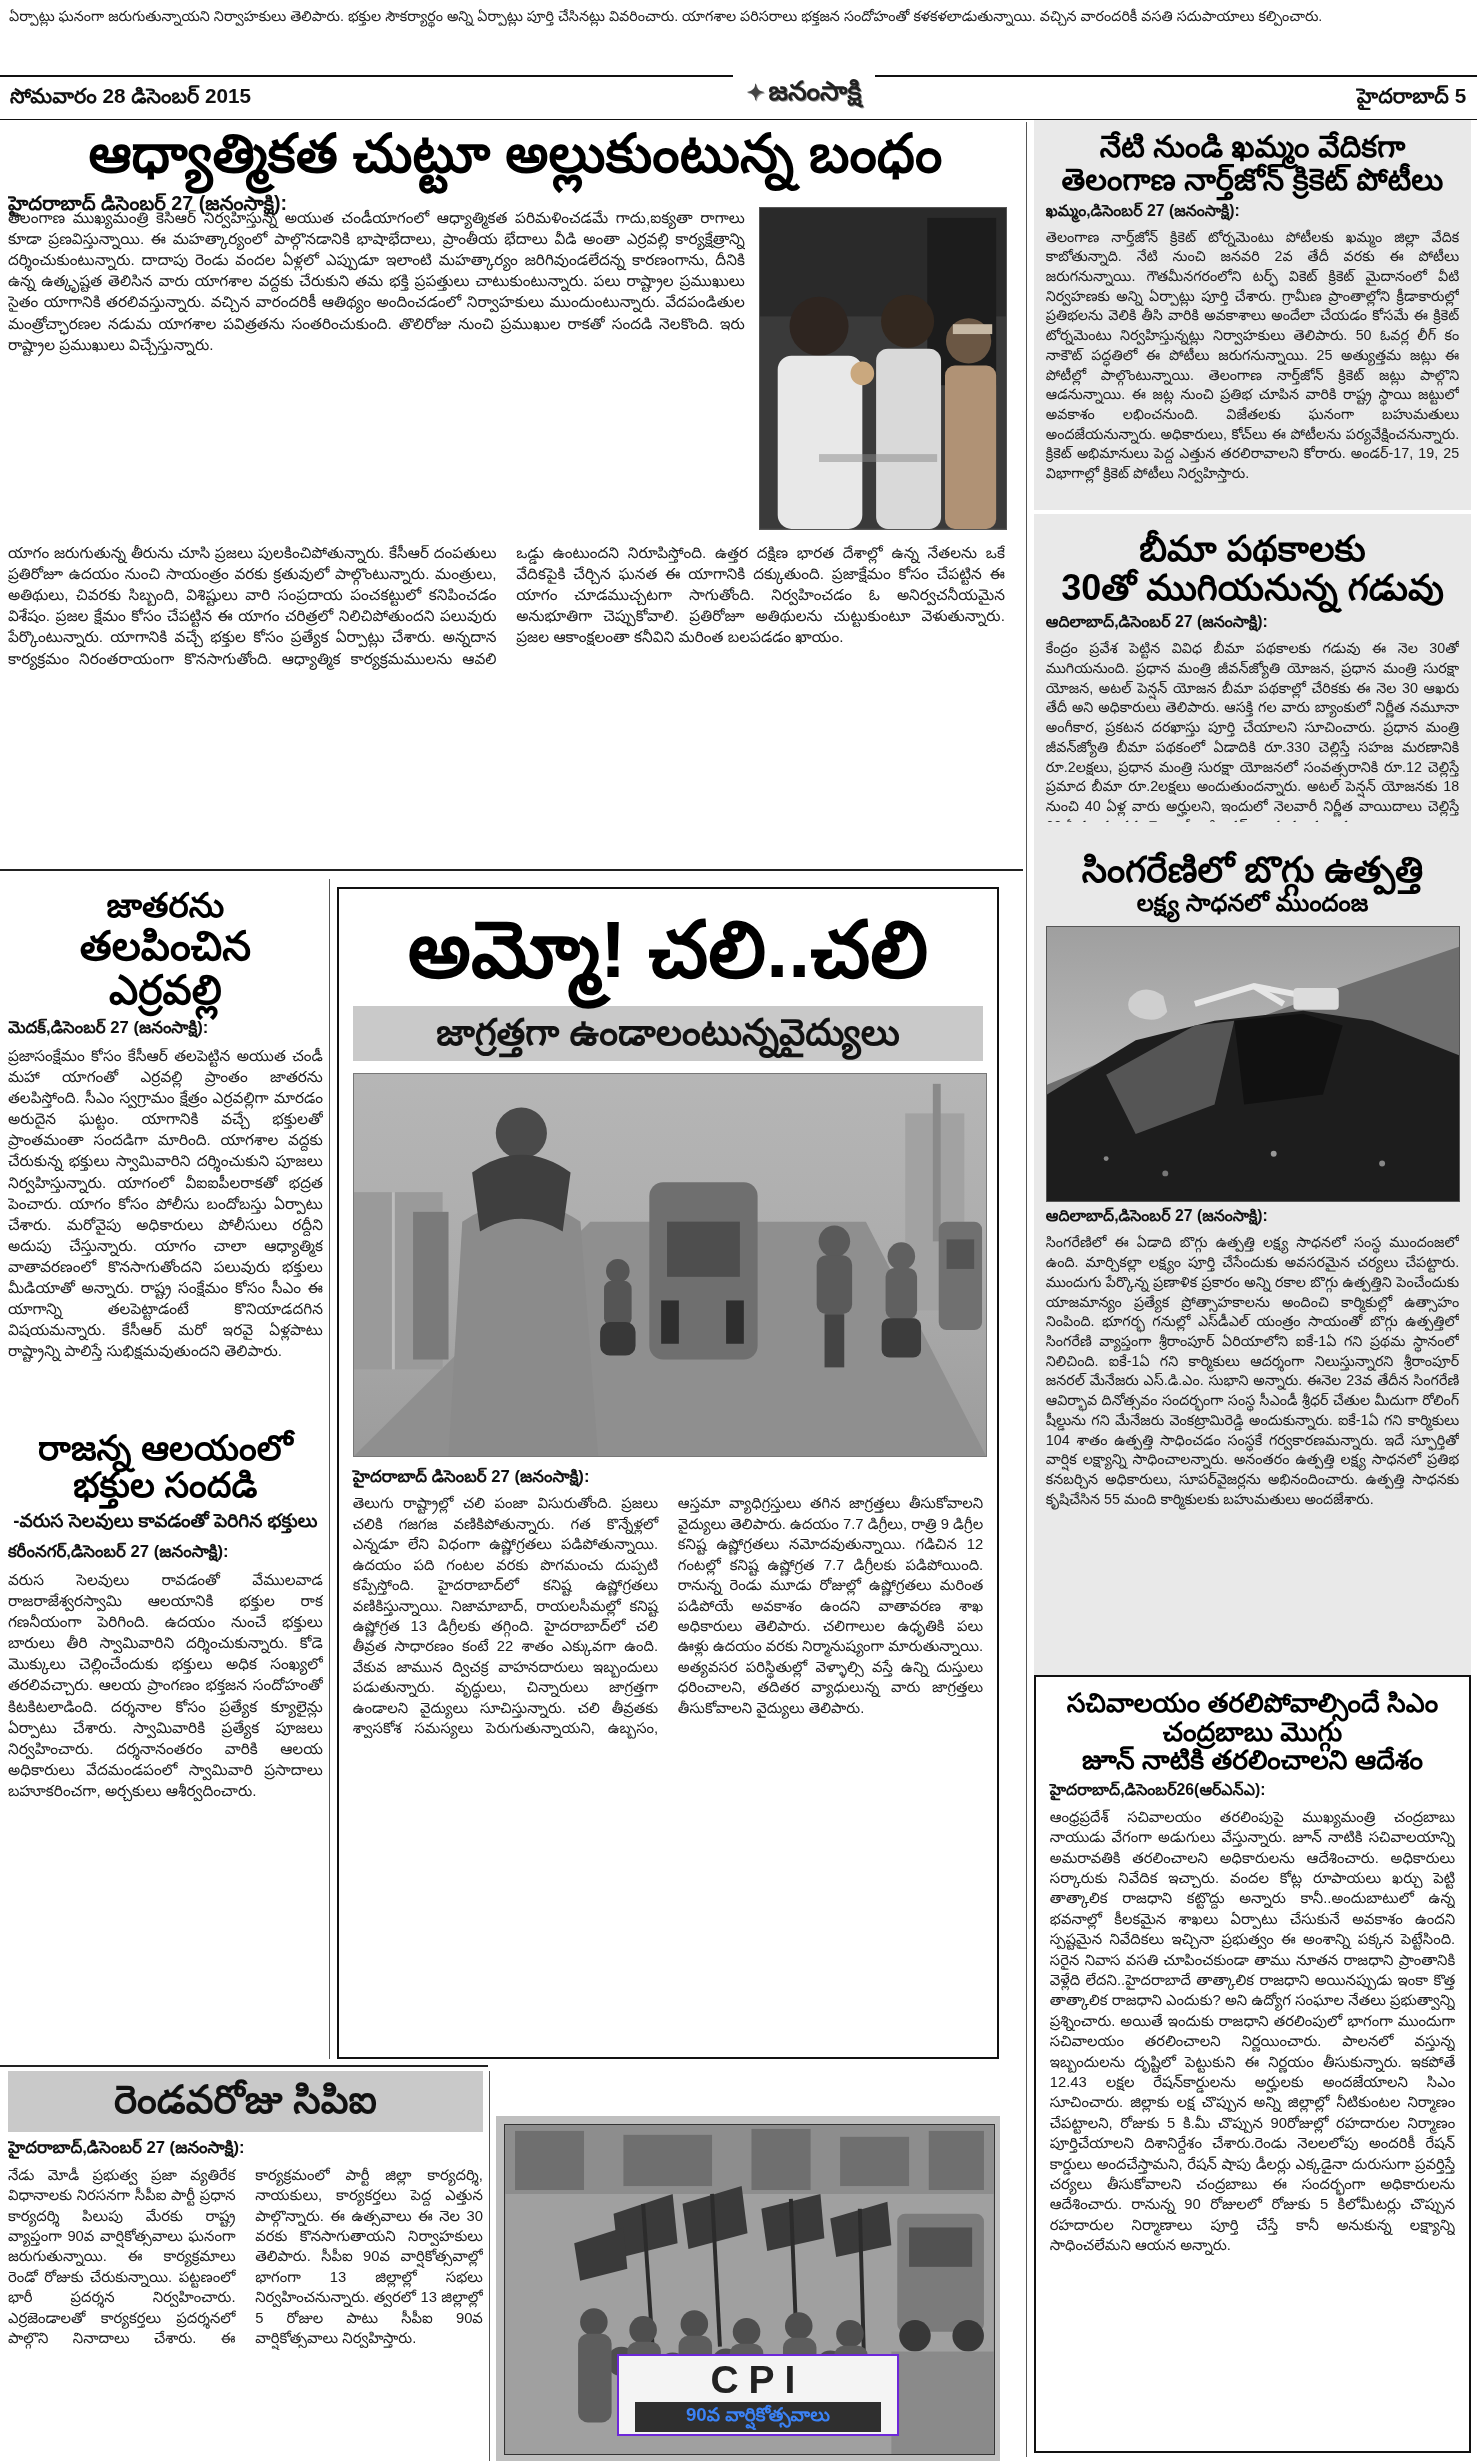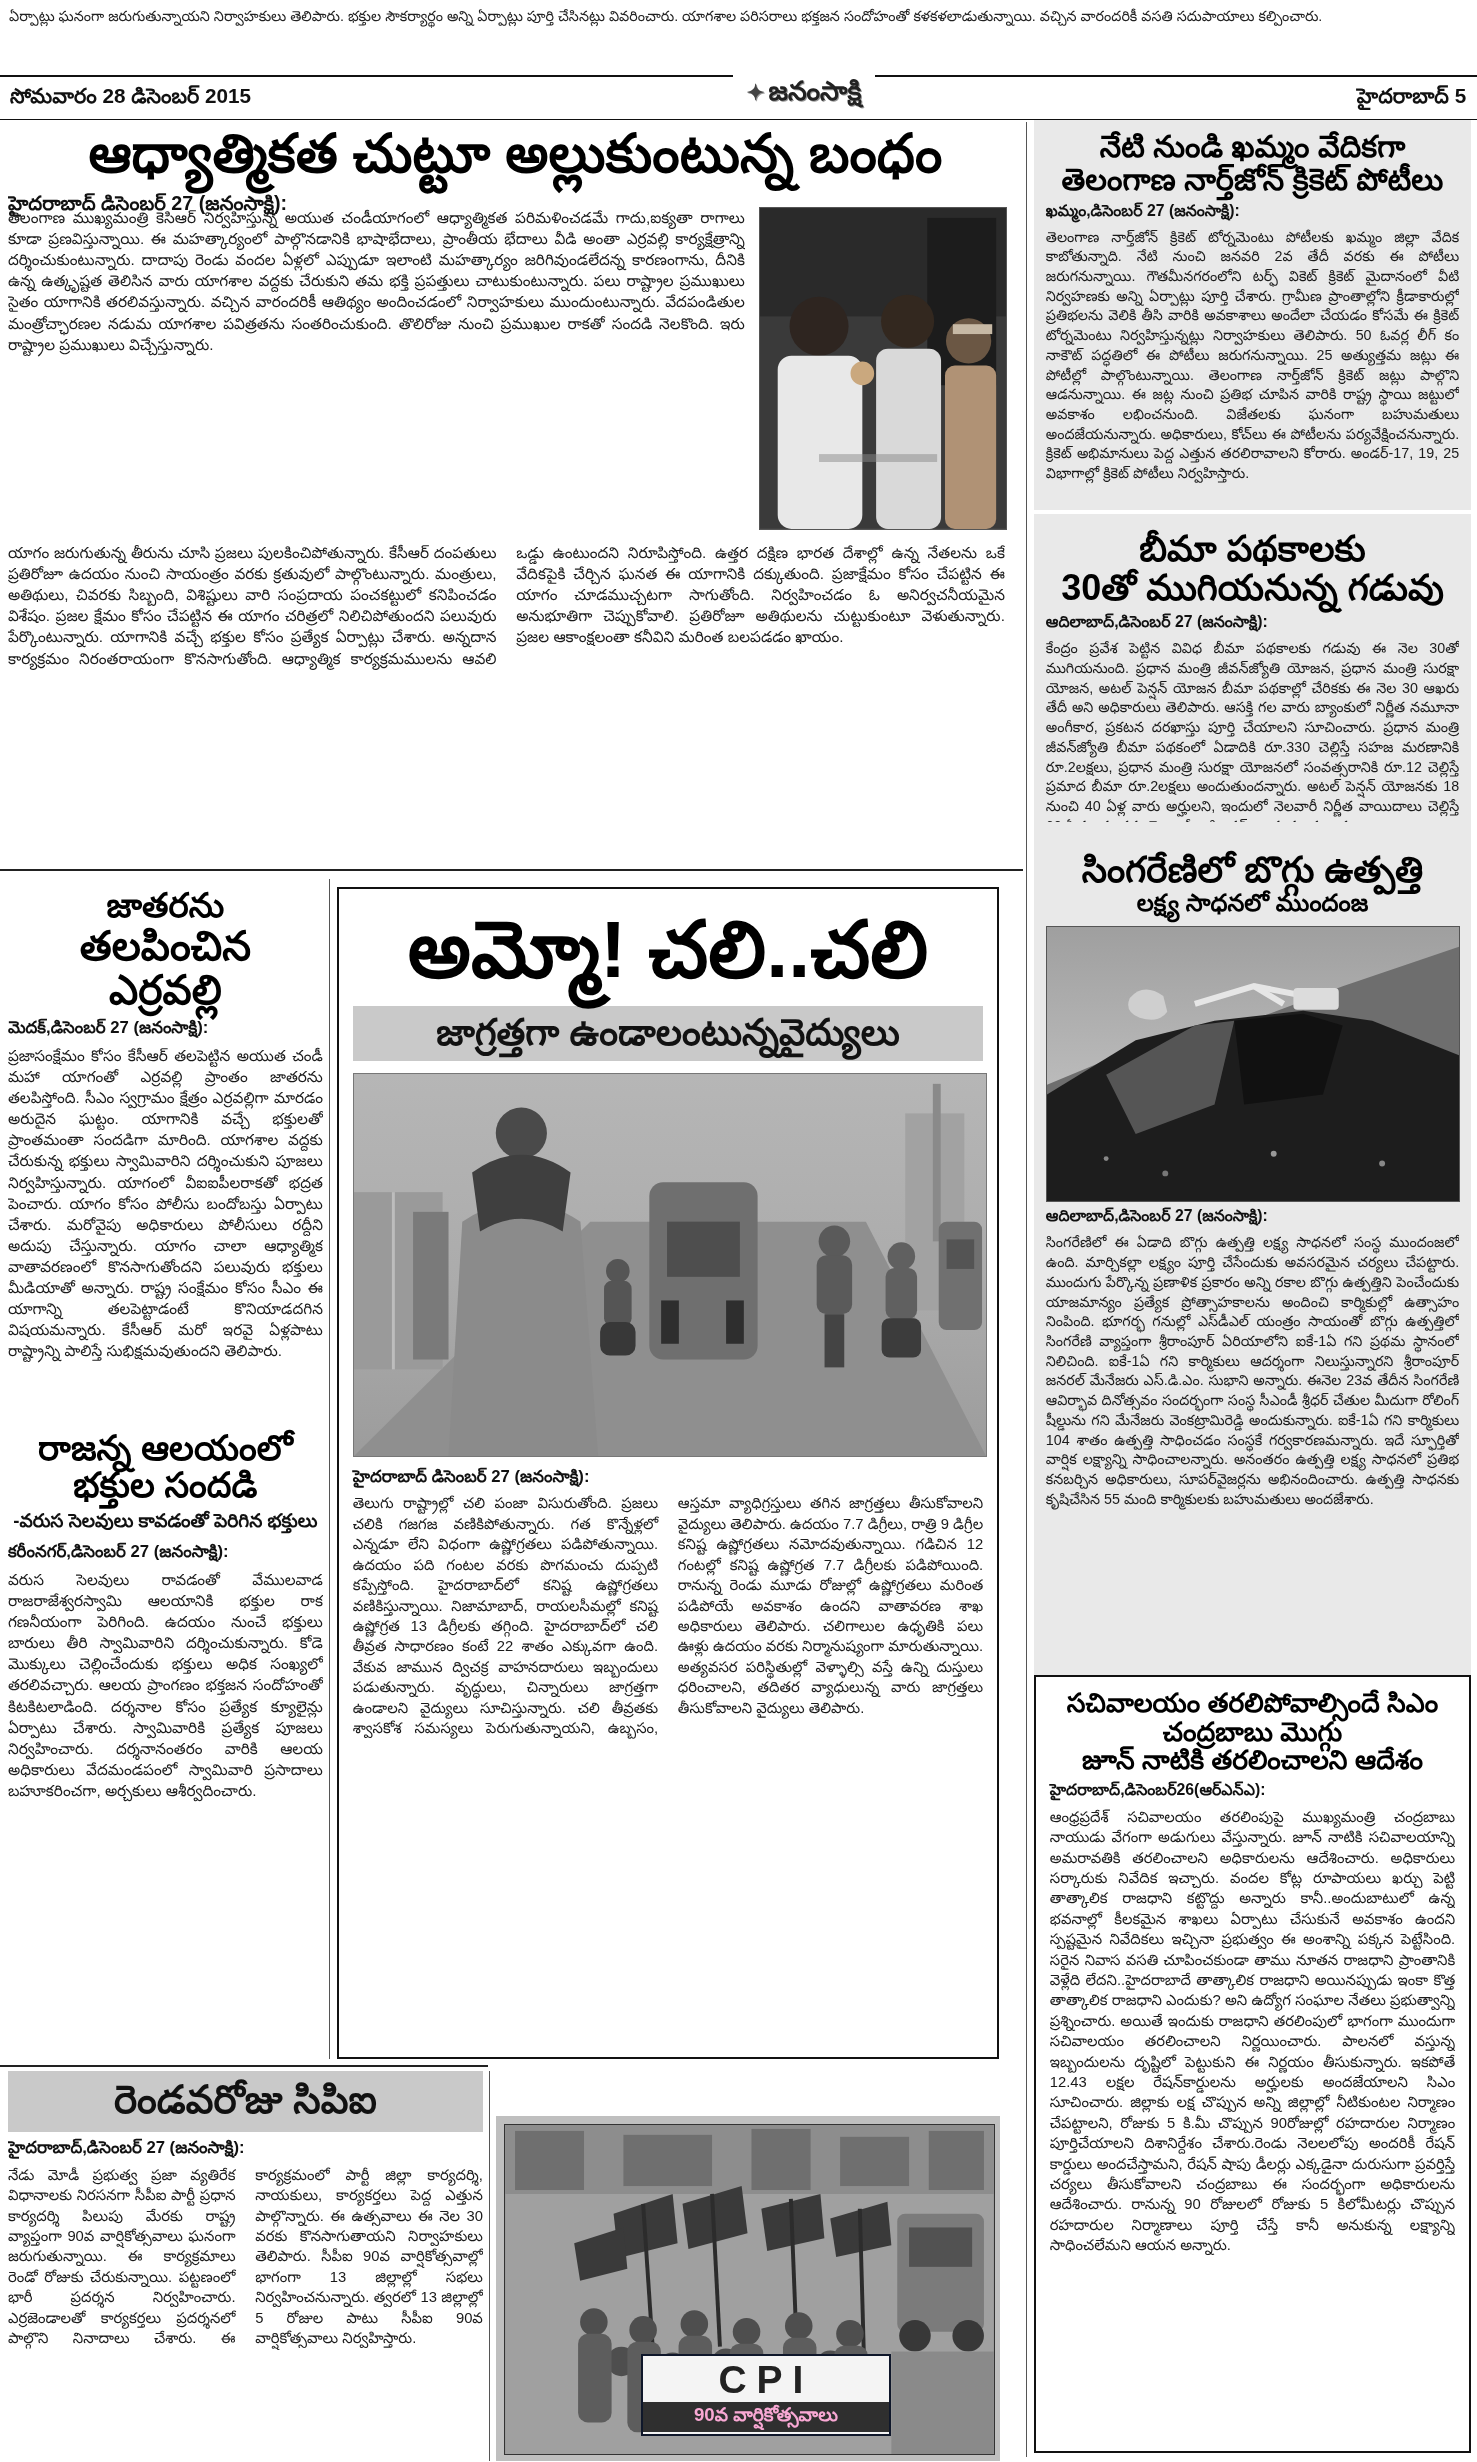--- a/index.html
+++ b/index.html
@@ -248,21 +248,21 @@
             <rect x="228" y="222" width="34" height="92" rx="10"></rect>
           <rect x="282" y="216" width="34" height="96" rx="10"></rect>
             <rect x="334" y="224" width="34" height="90" rx="10"></rect>
         </g>
         <rect x="398" y="90" width="88" height="120" rx="8" fill="#7b7b7b"></rect>
         <rect x="410" y="104" width="64" height="40" fill="#525252"></rect>
         <circle cx="416" cy="214" r="16" fill="#383838"></circle>
           <circle cx="470" cy="214" r="16" fill="#383838"></circle>
         <rect x="392" y="230" width="104" height="104" fill="#8a8a8a"></rect>
       </svg>
-      <div style="position:absolute;left:136px;top:229px;width:246px;background:#f4f4f4;border:2px solid #0f172a;text-align:center;padding:2px 0;">
+      <div style="position:absolute;left:112px;top:229px;width:246px;background:#f4f4f4;border:2px solid #6d28d9;text-align:center;padding:2px 16px;">
         <div style="font-size:39px;font-weight:bold;letter-spacing:9.9px;color:#222;">CPI</div>
-        <div style="font-size:18.7px;font-weight:bold;background:#2f2f2f;color:#f9a8d4;padding:2px 0;">90వ వార్షికోత్సవాలు</div>
+        <div style="font-size:18.7px;font-weight:bold;background:#2f2f2f;color:#3b82f6;padding:2px 0;">90వ వార్షికోత్సవాలు</div>
       </div>
     </div>
   </div>
 
 </div>
 
 
 </body></html>

